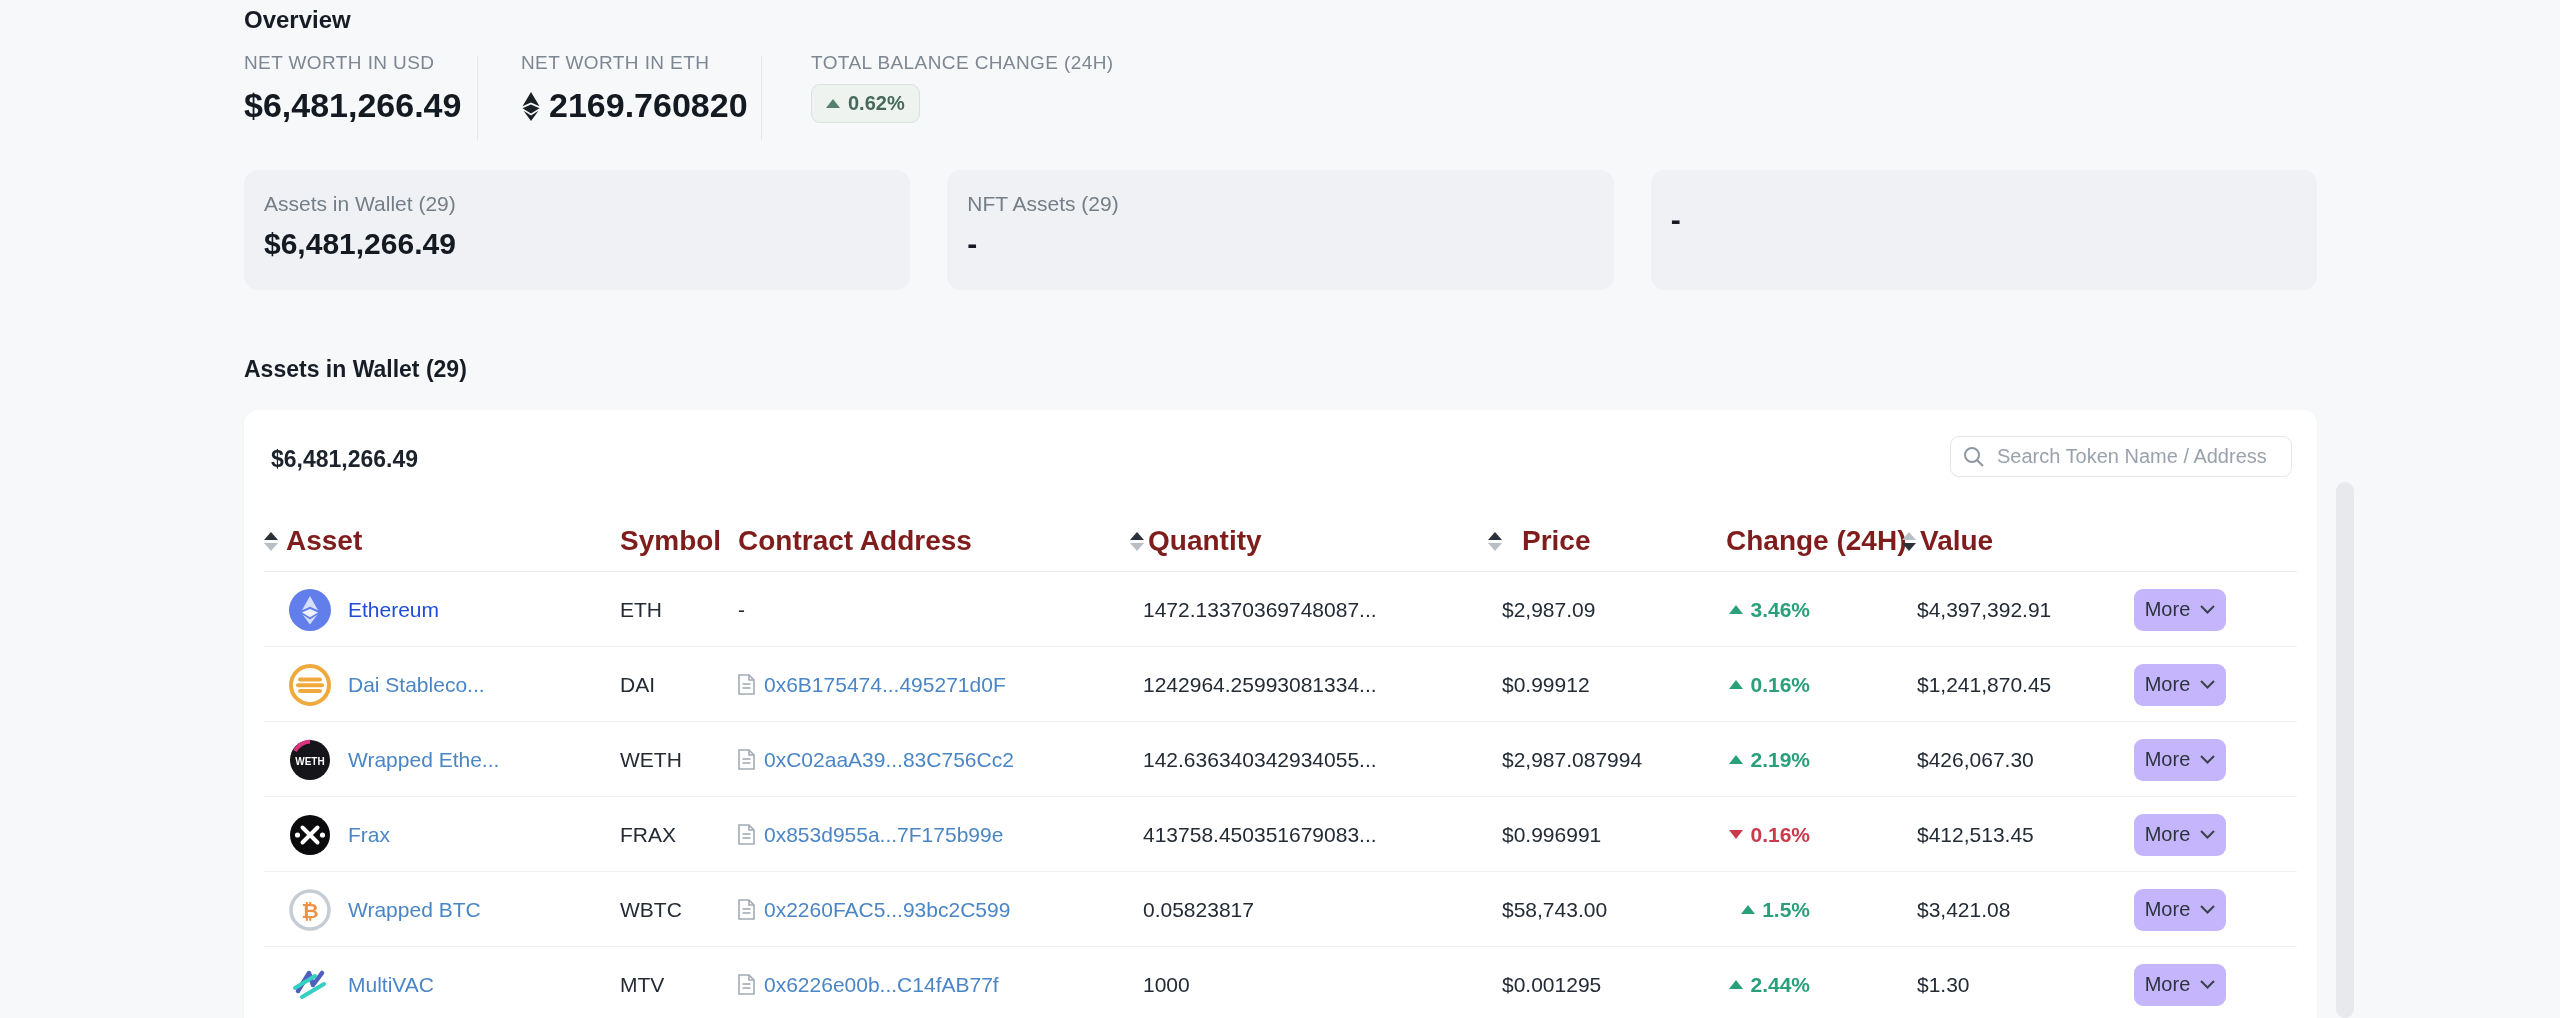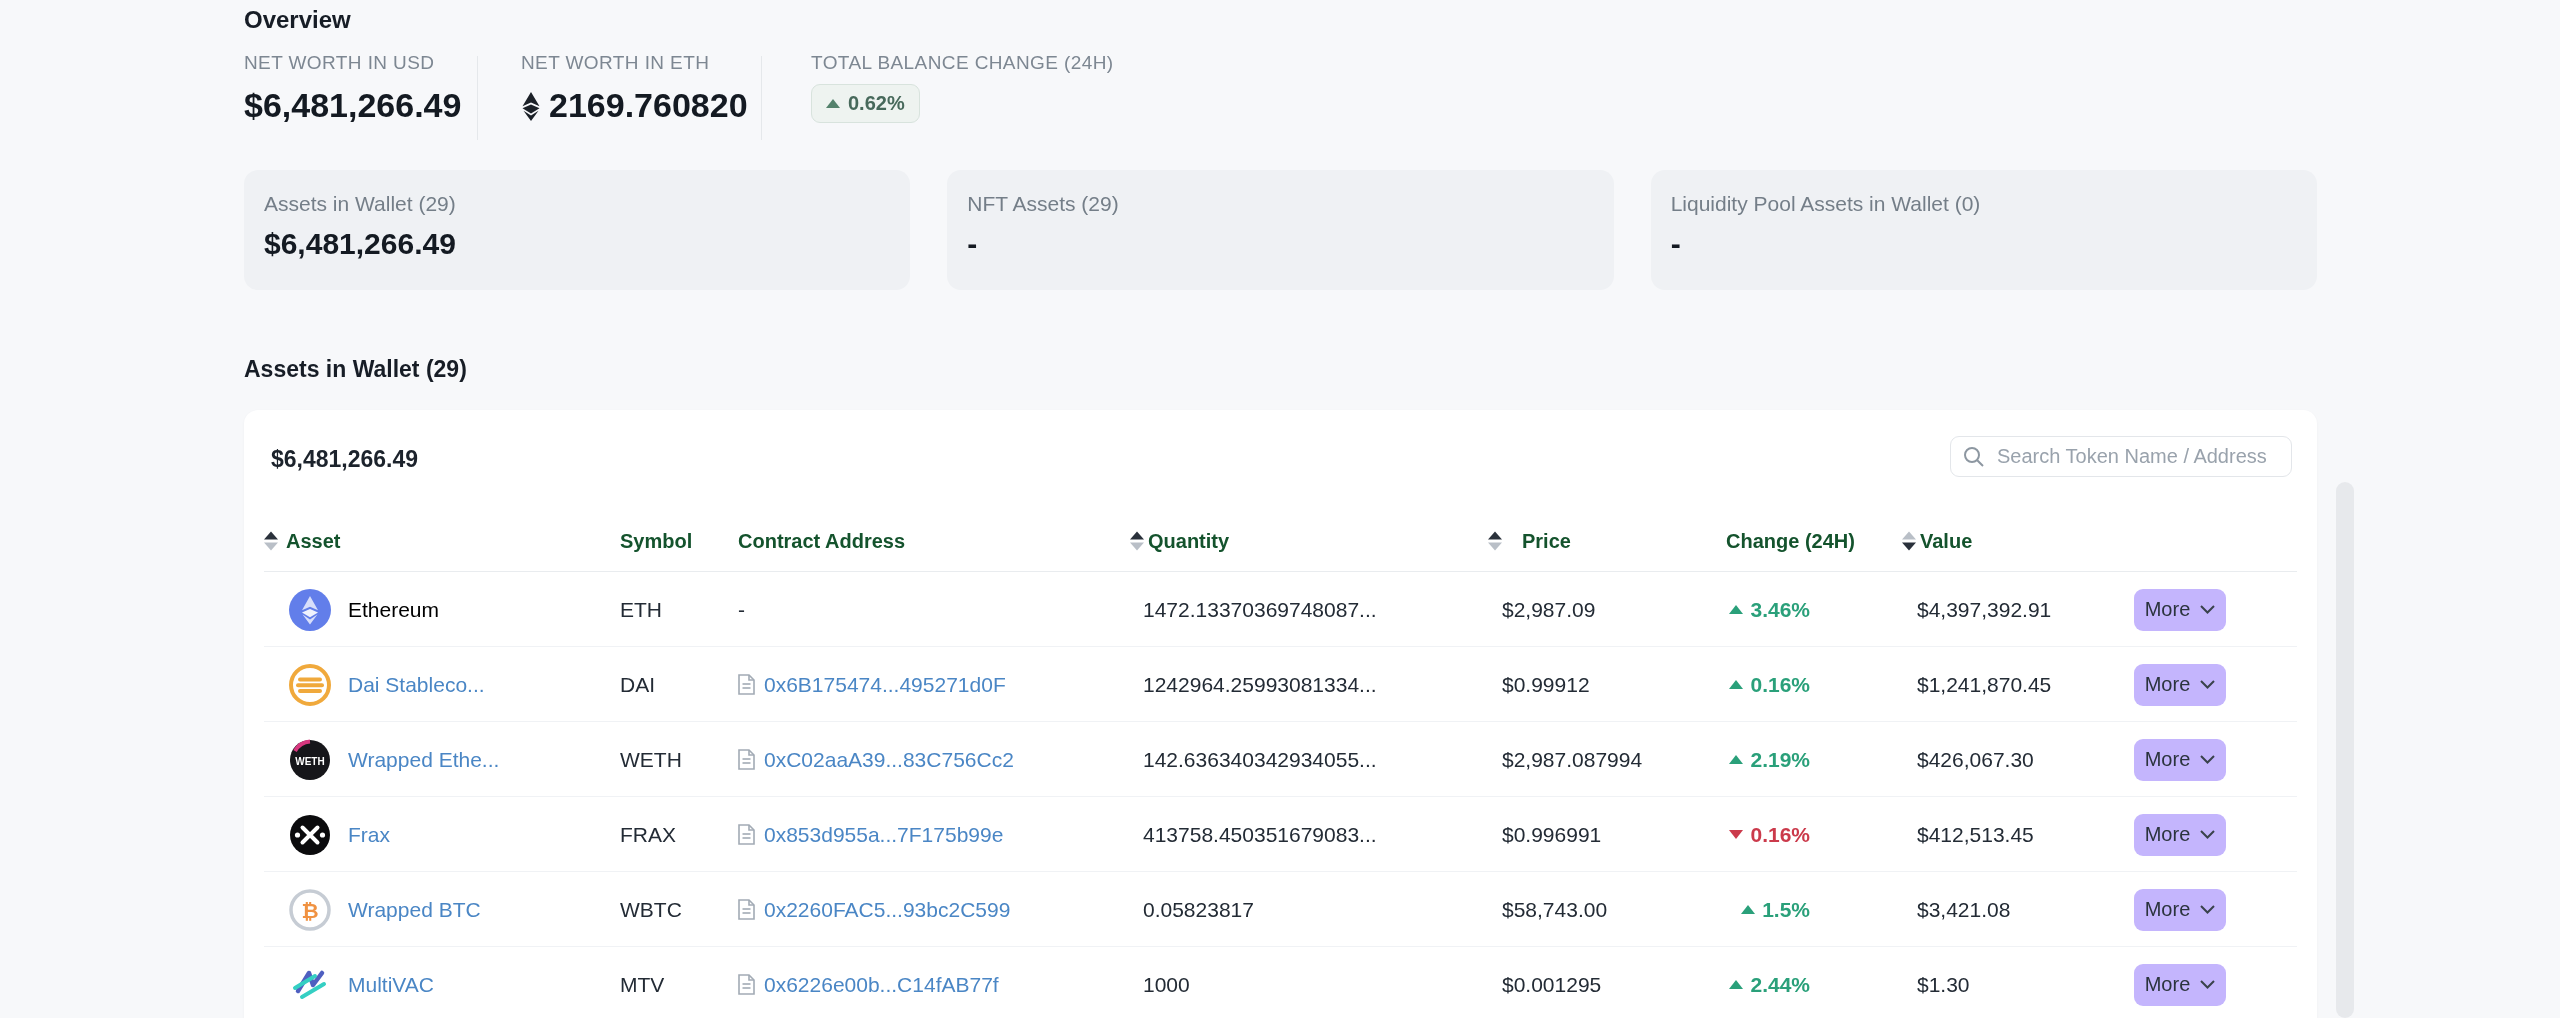--- a/index.html
+++ b/index.html
@@ -37,35 +37,35 @@
   
   .table-card { position:absolute; left:0; top:410px; width:100%; height:650px; background:#fff; border-radius:14px; box-shadow:0 1px 3px rgba(20,30,40,0.04); }
   .table-total { position:absolute; left:27px; top:36px; font-size:23px; font-weight:700; color:#1c232c; }
   .search-box { position:absolute; right:25px; top:26px; width:342px; height:41px; }
   .search-box input { width:100%; height:100%; border:1px solid #e3e6ea; border-radius:9px; padding:0 12px 0 46px; font-size:20px; color:#333b45; font-family:"Liberation Sans", sans-serif; outline:none; background:#fff; }
   .search-box input::placeholder { color:#99a2ac; }
   .search-icon { position:absolute; left:12px; top:9px; }
 
   .thead { position:absolute; left:0; top:100px; width:100%; height:62px; }
   .thead::after { content:""; position:absolute; left:20px; right:20px; bottom:0; height:1px; background:#e9ecef; }
-  .hcell { position:absolute; top:50%; transform:translateY(-50%); display:flex; align-items:center; font-size:20px; font-weight:700; color:#14532d;text-align:center; }
+  .hcell { position:absolute; top:50%; transform:translateY(-50%); display:flex; align-items:center; font-size:28px; font-weight:700; color:#7f1d1d;text-align:center; }
   .sort { display:flex; flex-direction:column; gap:3px; margin-right:8px; }
   .sort.tight { margin-right:4px; }
   .sort .up { width:0; height:0; border-left:7px solid transparent; border-right:7px solid transparent; border-bottom:8px solid #2a313b; }
   .sort .dn { width:0; height:0; border-left:7px solid transparent; border-right:7px solid transparent; border-top:8px solid #b9bfc7; }
   .sort.desc .up { border-bottom-color:#b9bfc7; }
   .sort.desc .dn { border-top-color:#2a313b; }
 
   .rows { position:absolute; left:0; top:162px; width:100%; }
   .row { position:relative; height:75px; }
   .row::after { content:""; position:absolute; left:20px; right:20px; bottom:0; height:1px; background:#f0f2f5; }
   .cell { position:absolute; top:50%; transform:translateY(-50%); font-size:21px; color:#232b35; white-space:nowrap; }
   .c-token { left:45px; display:flex; align-items:center; gap:17px; }
   .token-icon { width:42px; height:42px; flex:0 0 42px; }
-  .t-name { font-size:21px; color:#000000; }
+  .t-name { font-size:21px; color:#1d4ed8; }
   .t-name.link { color:#4a86c5; cursor:pointer; }
   .c-sym  { left:376px; }
   .c-con  { left:494px; display:flex; align-items:center; gap:9px; color:#4a86c5; cursor:pointer; }
   .c-con.plain { color:#232b35; cursor:default; }
   .c-qty  { left:899px; }
   .c-price{ left:1258px; }
   .c-chg  { left:1482px; width:84px; display:flex; align-items:center; justify-content:flex-end; gap:7px; font-weight:600; }
   .c-chg.up { color:#2aa07a; }
   .c-chg.down { color:#cb3a4b; }
   .chg-tri-up { width:0; height:0; border-left:7px solid transparent; border-right:7px solid transparent; border-bottom:9px solid #2aa07a; }
@@ -117,21 +117,20 @@
     <div class="cards">
       <div class="card">
         <div class="card-label">Assets in Wallet (29)</div>
         <div class="card-value">$6,481,266.49</div>
       </div>
       <div class="card">
         <div class="card-label">NFT Assets (29)</div>
         <div class="card-value">-</div>
       </div>
       <div class="card">
-        <div class="card-label">Liquidity Pool Assets in Wallet (0)</div>
         <div class="card-value">-</div>
       </div>
     </div>
 
     <div class="section-heading">Assets in Wallet (29)</div>
 
     <div class="table-card">
       <div class="table-total">$6,481,266.49</div>
 
       <div class="search-box">

